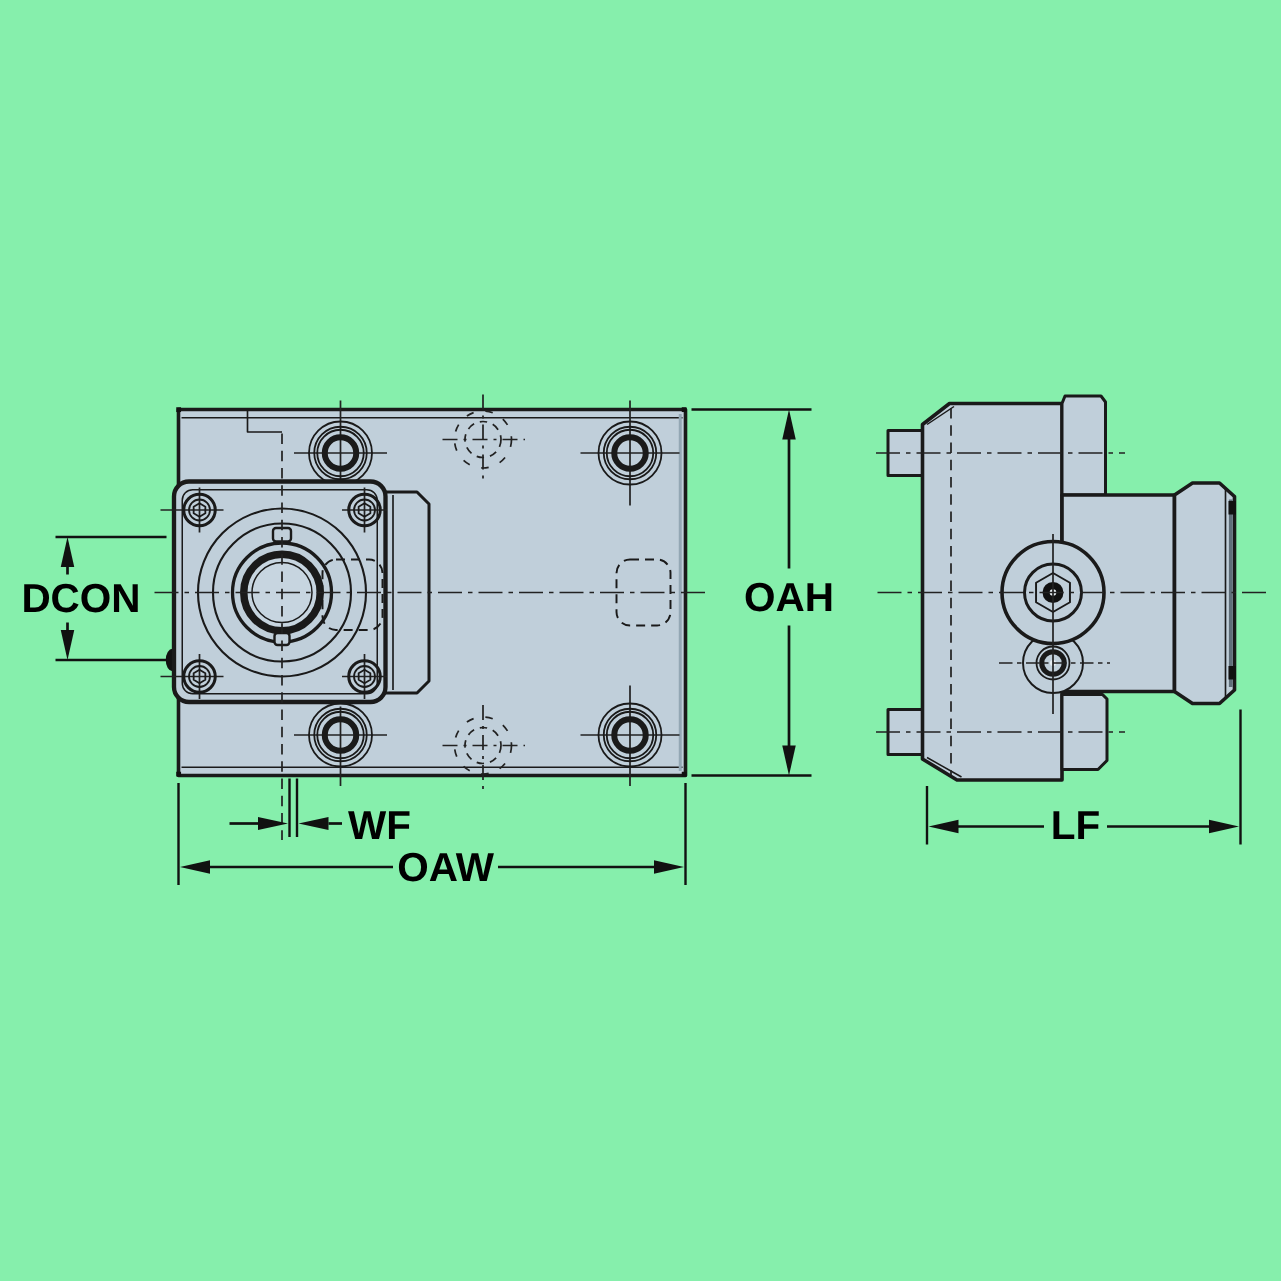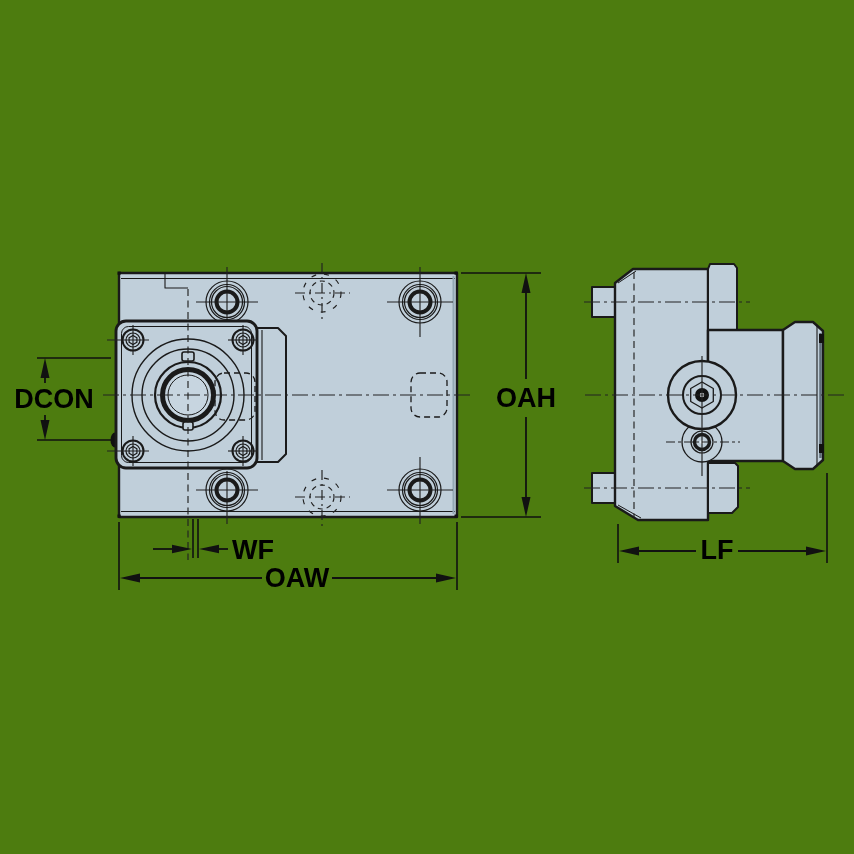--- a/index.html
+++ b/index.html
@@ -1,16 +1,16 @@
 <!DOCTYPE html>
 <html><head>
 <meta charset="utf-8">
 <style>
   html,body{margin:0;padding:0;background:#ffffff;}
-  .canvas{position:relative;width:854px;height:854px;background:#4d7c0f;overflow:hidden;
+  .canvas{position:relative;width:854px;height:854px;background:#86efac;overflow:hidden;
           font-family:"Liberation Sans",sans-serif;}
   svg{position:absolute;left:0;top:0;}
   .ln{stroke:#1a1a1a;fill:none;stroke-linejoin:round;stroke-linecap:butt;}
   .fb{fill:#c0cfda;}
   .bore{fill:#c7d5e0;}
   .thin{stroke-width:1.2;}
   .med{stroke-width:2;}
   .cl{stroke:#222222;stroke-width:1.15;fill:none;stroke-linecap:butt;}
   .dim{stroke:#111111;stroke-width:1.8;fill:none;}
   .ext{stroke:#111111;stroke-width:1.6;fill:none;}

